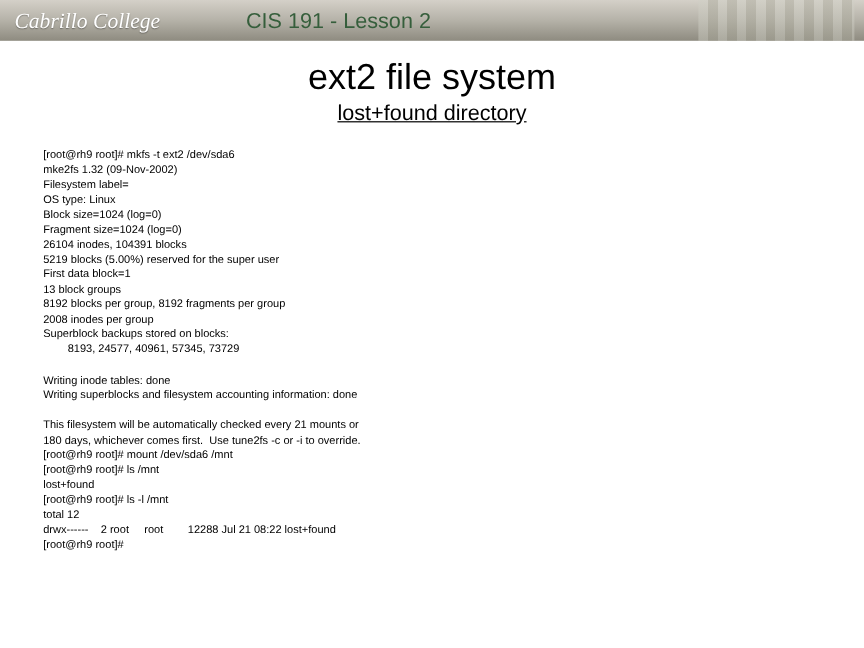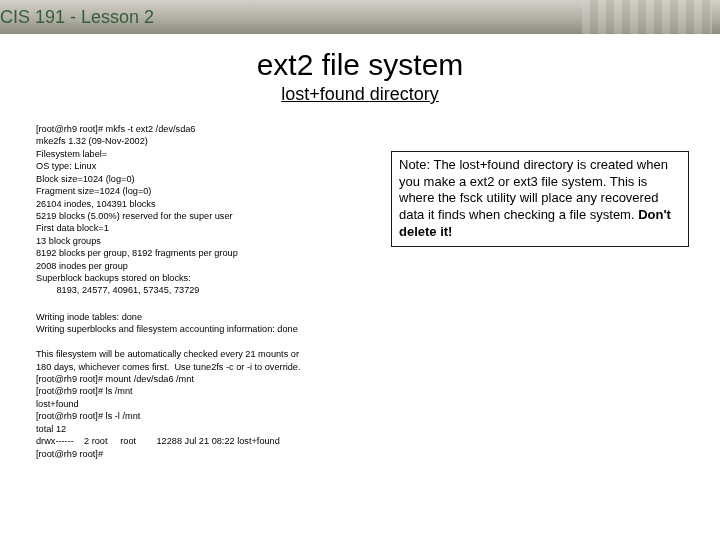--- a/index.html
+++ b/index.html
@@ -82,20 +82,21 @@
       font-family: Verdana, sans-serif;
       font-size: 13px;
       line-height: 1.28;
     }
     .note-box strong { font-weight: 700; }
   </style>
 </head>
 <body>
 
 <div class="banner">
+  <div class="logo">Cabrillo College</div>
   <div class="banner-title">CIS 191 - Lesson 2</div>
   <div class="banner-photo"></div>
 </div>
 
 <div class="slide-title">ext2 file system</div>
 <div class="slide-subtitle">lost+found directory</div>
 
 <div class="content">
   <div class="term">[root@rh9 root]# mkfs -t ext2 /dev/sda6
 mke2fs 1.32 (09-Nov-2002)
@@ -118,16 +119,13 @@
 This filesystem will be automatically checked every 21 mounts or
 180 days, whichever comes first.  Use tune2fs -c or -i to override.
 [root@rh9 root]# mount /dev/sda6 /mnt
 [root@rh9 root]# ls /mnt
 lost+found
 [root@rh9 root]# ls -l /mnt
 total 12
 drwx------    2 root     root        12288 Jul 21 08:22 lost+found
 [root@rh9 root]#</div>
 
-  <div class="note-box">
-    <span>Note:  The lost+found directory is created when you make a ext2 or ext3 file system.  This is where the fsck utility will place any recovered data it finds when checking a file system. </span><strong>Don't delete it!</strong>
-  </div>
 </div>
 
 </body></html>

